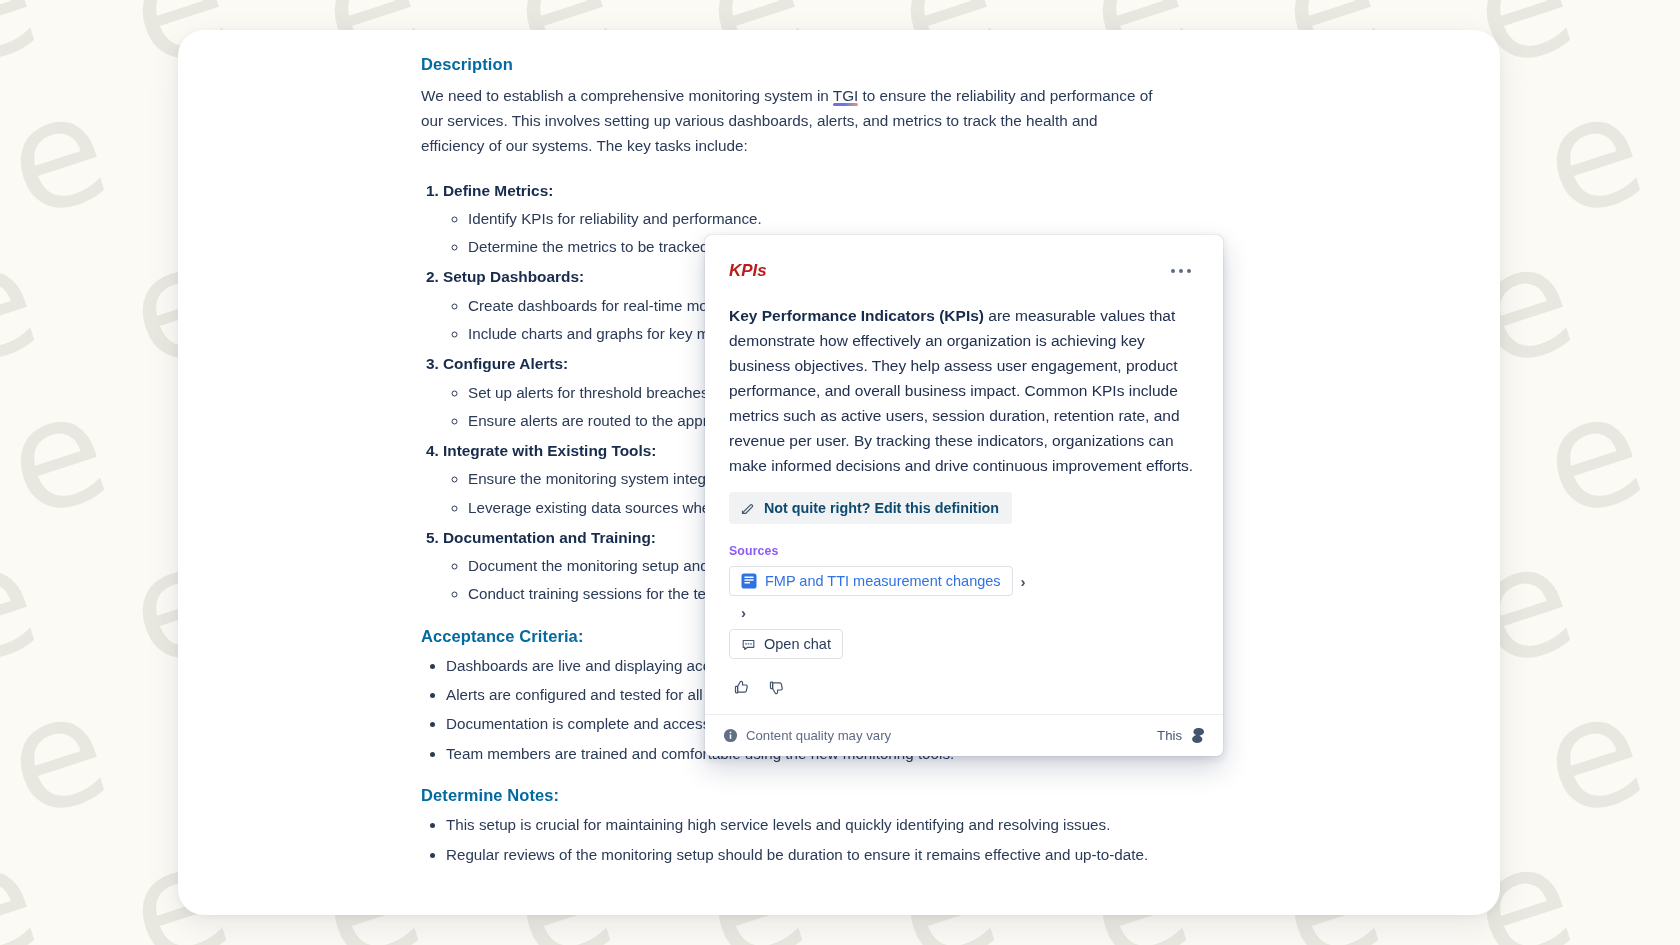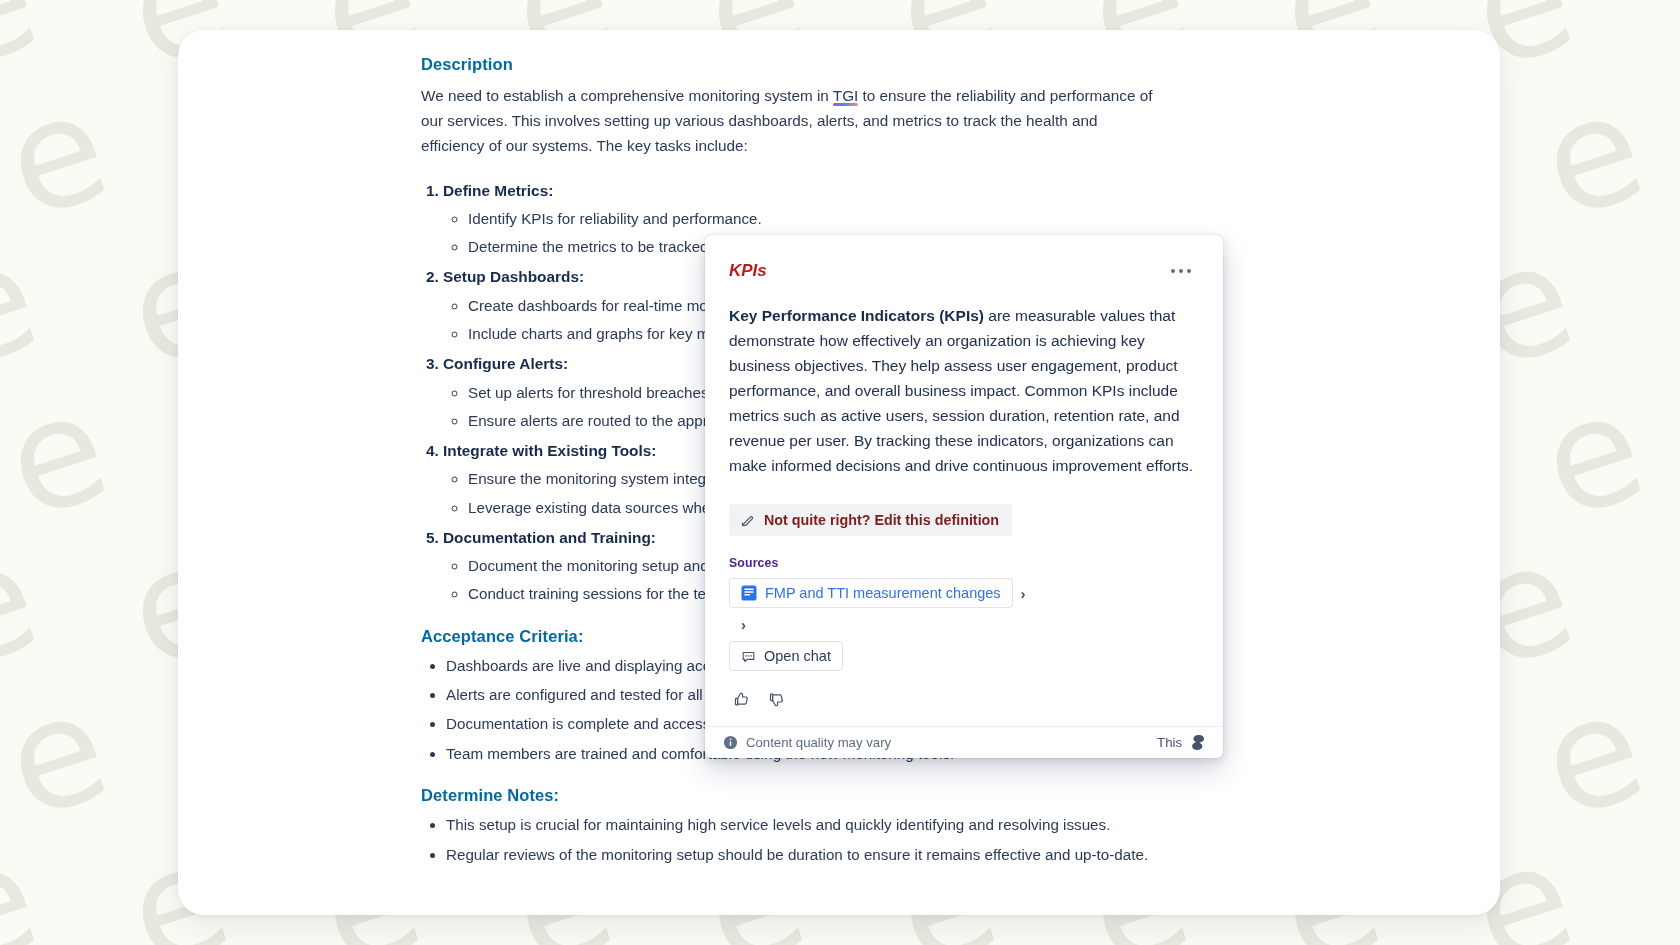--- a/index.html
+++ b/index.html
@@ -170,40 +170,40 @@
 
   .pop-def {
     margin-top: 22px;
     font-size: 15.5px;
     line-height: 25px;
     color: #212f50;
   }
   .pop-def b { font-weight: bold; color: #172b4d; }
 
   .edit-btn {
-    margin-top: 26px;
+    margin-top: 14px;
     display: inline-flex;
     align-items: center;
     gap: 9px;
     background: #f1f2f4;
     border: none;
     border-radius: 4px;
     padding: 8px 13px 8px 11px;
     font-family: "Liberation Sans", sans-serif;
     font-size: 14.3px;
     font-weight: bold;
-    color: #7f1d1d;
+    color: #0c4a6e;
     cursor: pointer;
   }
 
   .sources-label {
     margin-top: 20px;
     font-size: 12.3px;
     font-weight: bold;
-    color: #4c1d95;
+    color: #8b5cf6;
     letter-spacing: .15px;
   }
 
   .chip-row {
     display: flex;
     align-items: center;
     gap: 8px;
     margin-top: 8px;
   }
   .chip {
@@ -240,21 +240,21 @@
   }
   .fb-btn {
     padding: 4px;
     border-radius: 4px;
     cursor: pointer;
     display: inline-flex;
   }
 
   .pop-footer {
     border-top: 1px solid #ebecf0;
-    height: 32px;
+    height: 42px;
     display: flex;
     align-items: center;
     justify-content: space-between;
     padding: 0 16px 0 18px;
   }
   .pf-left {
     display: flex;
     align-items: center;
     gap: 8px;
     font-size: 13.2px;

